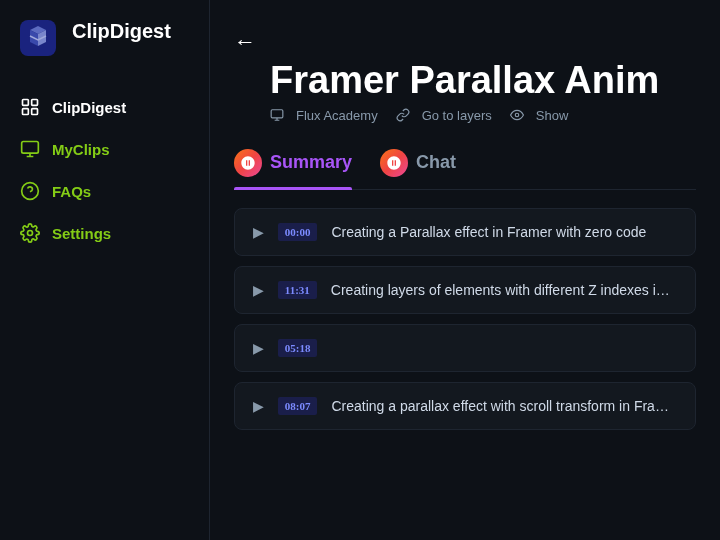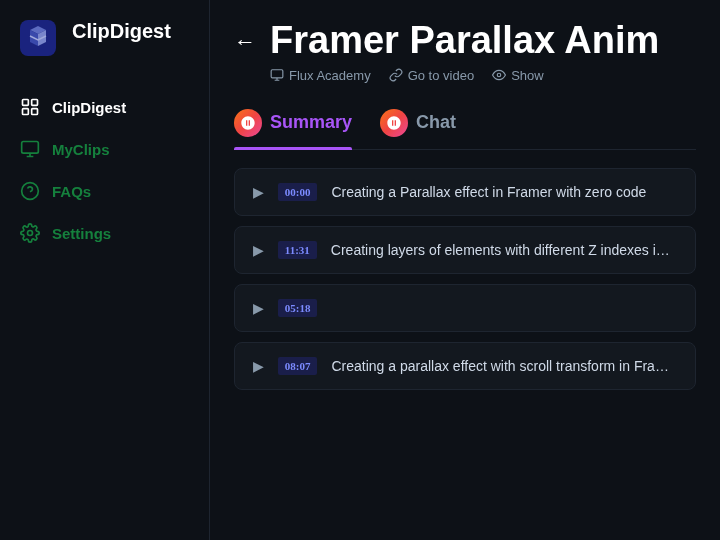--- a/index.html
+++ b/index.html
@@ -38,21 +38,21 @@
       font-weight: 700;
       color: #fff;
     }
     .nav-item {
       display: flex;
       align-items: center;
       gap: 12px;
       padding: 11px 20px;
       font-size: 15px;
       font-weight: 600;
-      color: #15803d;
+      color: #84cc16;
       cursor: pointer;
       transition: color 0.2s;
     }
     .nav-item.active { color: #fff; }
     .nav-icon {
       width: 20px;
       height: 20px;
       flex-shrink: 0;
     }
 
@@ -75,41 +75,42 @@
     .back-btn {
       font-size: 22px;
       color: #fff;
       cursor: pointer;
       margin-top: 6px;
       flex-shrink: 0;
     }
     .title-block {
       flex: 1;
       overflow: hidden;
+      margin-top: 40px;
     }
     .page-title {
       font-size: 38px;
       font-weight: 900;
       color: #fff;
       white-space: nowrap;
       overflow: hidden;
       text-overflow: ellipsis;
       line-height: 1.1;
     }
     .meta-row {
       display: flex;
       align-items: center;
       gap: 18px;
       margin-top: 6px;
       flex-wrap: wrap;
     }
     .meta-item {
       display: flex;
       align-items: center;
-      gap: 5px;
+      gap: 12px;
       font-size: 13px;
       color: #8899aa;
     }
     .meta-item svg { flex-shrink: 0; }
 
     
     .tabs {
       display: flex;
       align-items: center;
       gap: 28px;
@@ -260,21 +261,21 @@
               <rect x="2" y="3" width="20" height="14" rx="2"></rect>
               <path d="M8 21 L16 21 M12 17 L12 21"></path>
             </svg>
           <span>Flux Academy</span>
         </span>
         <span class="meta-item">
           <svg width="14" height="14" viewBox="0 0 24 24" fill="none" stroke="currentColor" stroke-width="2">
               <path d="M10 13a5 5 0 0 0 7.54.54l3-3a5 5 0 0 0-7.07-7.07l-1.72 1.71"></path>
               <path d="M14 11a5 5 0 0 0-7.54-.54l-3 3a5 5 0 0 0 7.07 7.07l1.71-1.71"></path>
             </svg>
-          <span>Go to video</span>
+          <span>Go to layers</span>
         </span>
         <span class="meta-item">
           <svg width="14" height="14" viewBox="0 0 24 24" fill="none" stroke="currentColor" stroke-width="2">
               <path d="M1 12s4-8 11-8 11 8 11 8-4 8-11 8-11-8-11-8z"></path>
               <circle cx="12" cy="12" r="3"></circle>
             </svg>
           <span>Show</span>
         </span>
       </div>
     </div>

